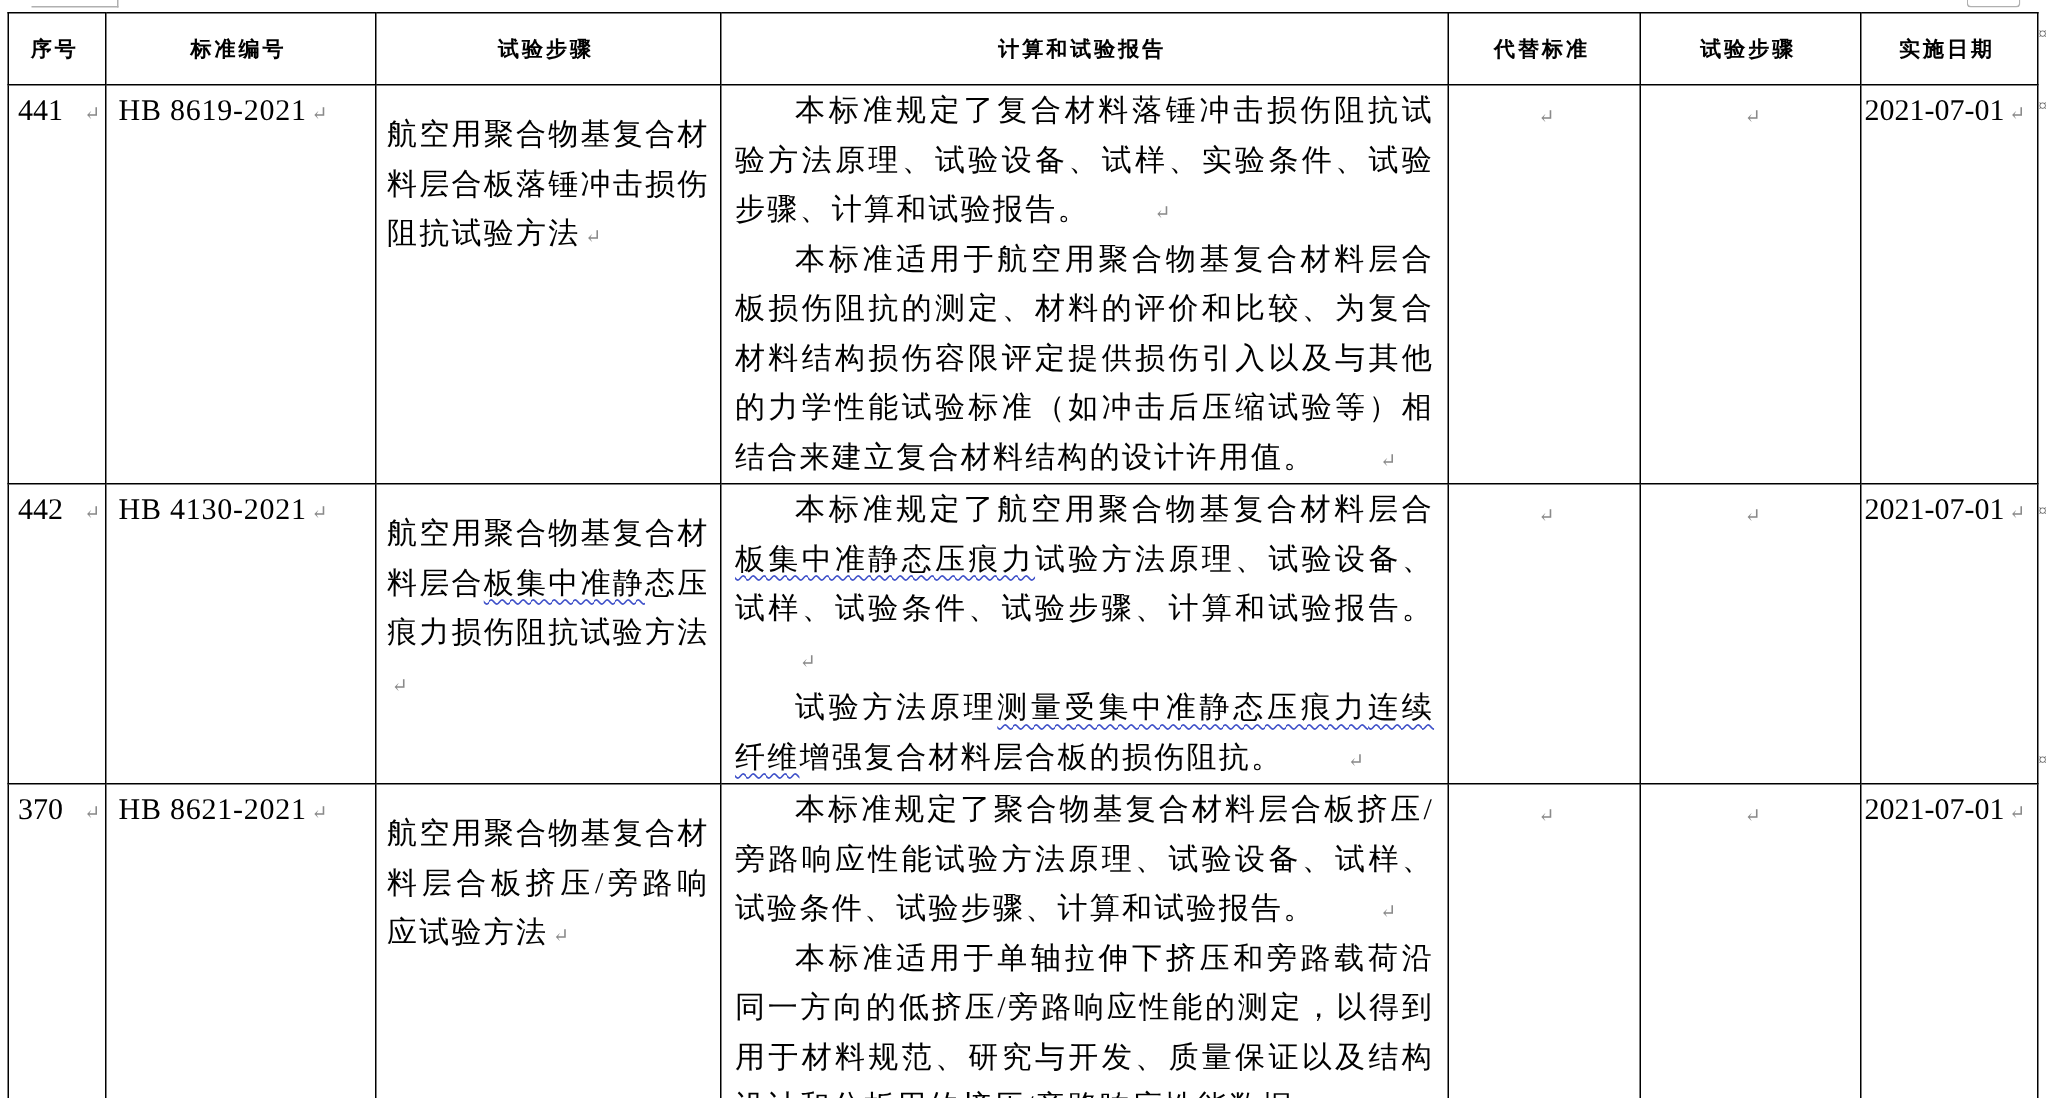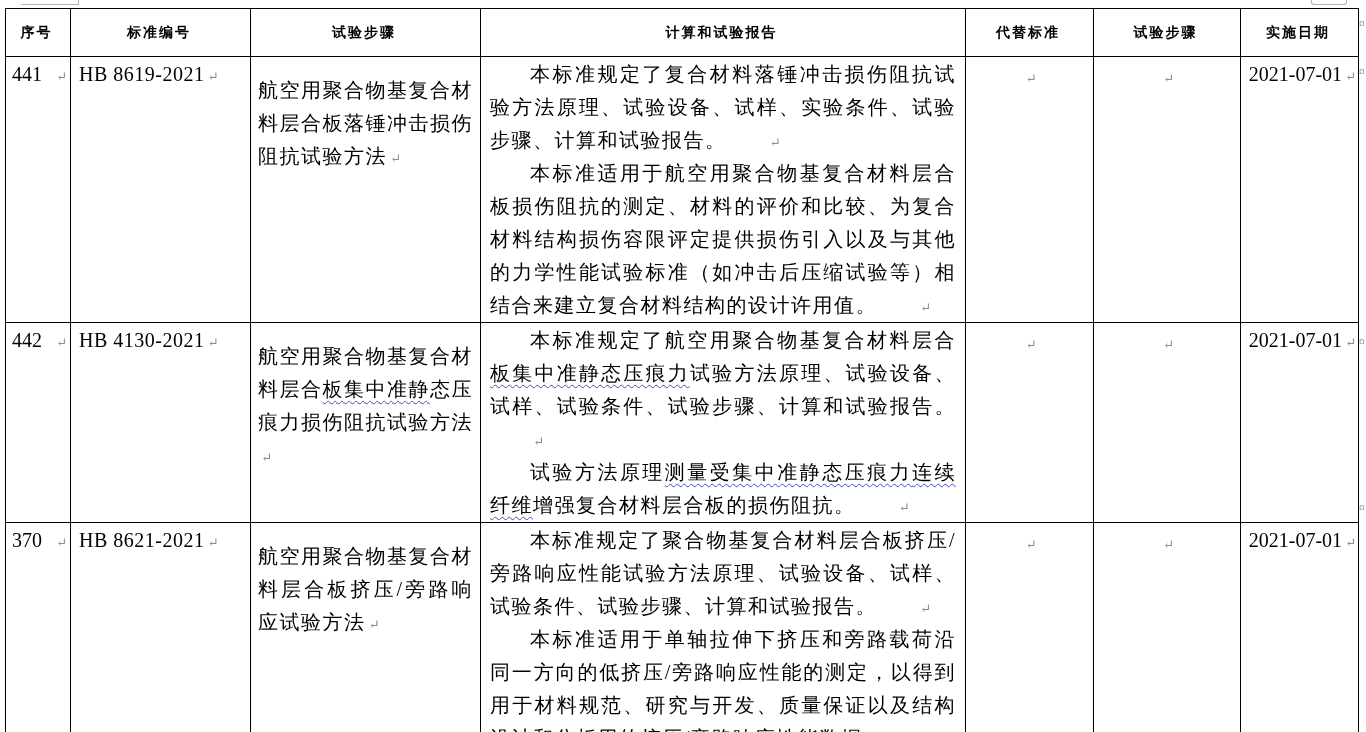--- a/index.html
+++ b/index.html
@@ -20,21 +20,21 @@
     font-size:14px; font-weight:700; letter-spacing:2px; padding:0 2px;
   }
   tbody tr.r0{height:265px;} tbody tr.r1{height:167px;} tbody tr.r2{height:230px;}
   .std td{ font-size:20px; line-height:33px; }
   td.seq{ padding:1px 2px 0 6px; letter-spacing:0; }
   td.code{ padding:1px 2px 0 8px; letter-spacing:0.5px; white-space:nowrap;margin-top:12px; }
   td.name{ padding:17px 7px 0 7px; letter-spacing:1.5px; text-align:justify; }
   td.content{ padding:1px 9px 0 9px; letter-spacing:1.5px; text-align:justify; }
   td.content p{ margin:0; text-indent:2em; }
   td.empty{ text-align:center; padding-top:3px; }
-  td.date{ text-align:right; padding:1px 2px 0 2px; letter-spacing:0; }
+  td.date{ text-align:left; padding:1px 2px 0 2px; letter-spacing:0; }
   .pilcrow{
     color:#8a8a8a; font-size:13px; letter-spacing:0; margin-left:3px;
     display:inline-block; line-height:1;
   }
   td.seq .pilcrow{ margin-left:14px; }
   .squiggle{
     text-decoration-line:underline; text-decoration-style:wavy;
     text-decoration-color:#3f51c9; text-decoration-thickness:1px;
     text-underline-offset:4px;
   }

